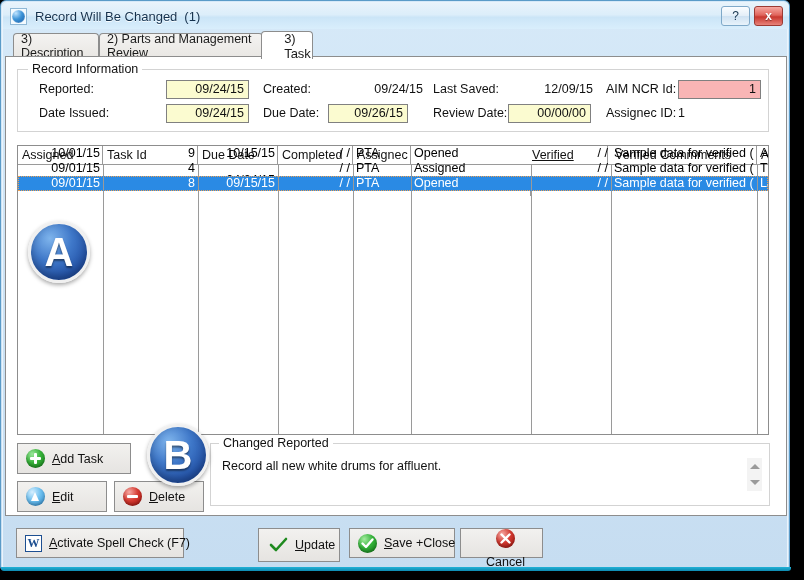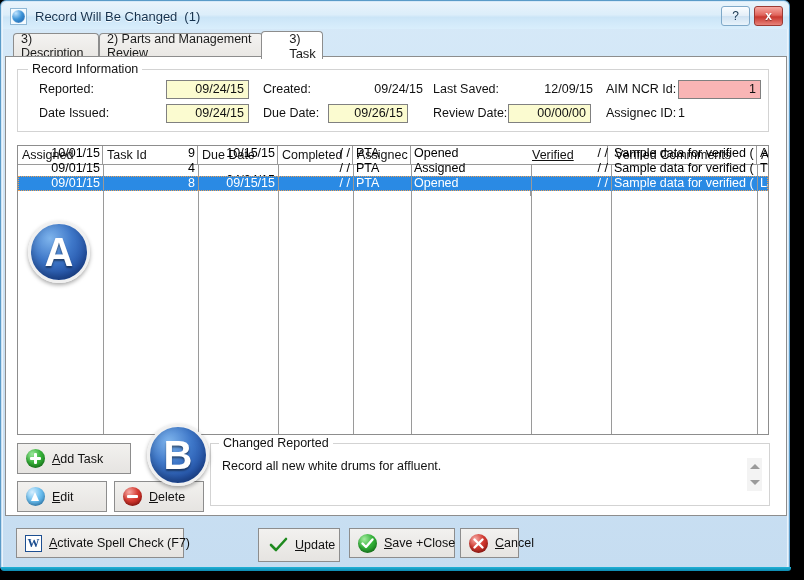--- a/index.html
+++ b/index.html
@@ -313,21 +313,21 @@
     </div>
   </div>
 
   <div id="tabstrip">
     <div class="tab" style="left:8px;width:86px;">
       <span>3) Description</span>
     </div>
     <div class="tab" style="left:94px;width:164px;">
       <span>2) Parts and Management Review</span>
     </div>
-    <div class="tab active" style="left:256px;width:62px;padding-left:28px;">
+    <div class="tab active" style="left:256px;width:52px;padding-left:28px;">
       <span>3) Task</span>
     </div>
   </div>
 
   <div id="client">
 
     <div id="record-info">
       <div id="record-info-legend">Record Information</div>
 
       <div class="ri-label" style="left:21px; top:12px;">Reported:</div>
@@ -457,21 +457,21 @@
 
     <div class="btn" style="left:344px; top:10px; width:106px; height:30px;">
       <span class="ic ic-save">
         <svg width="19" height="19" viewBox="0 0 19 19" style="position:absolute;left:0;top:0;" aria-hidden="true">
           <path d="M4.5 9.5 L8 13 L14.5 5.5" stroke="#ffffff" stroke-width="2.4" fill="none" stroke-linecap="round" stroke-linejoin="round"></path>
         </svg>
       </span>
       <span class="lbl"><u>S</u>ave +Close</span>
     </div>
 
-    <div class="btn" style="left:455px; top:10px; width:59px; height:30px;">
+    <div class="btn" style="left:455px; top:10px; width:83px; height:30px;flex-direction:column;">
       <span class="ic ic-cancel">
         <svg width="19" height="19" viewBox="0 0 19 19" style="position:absolute;left:0;top:0;" aria-hidden="true">
           <path d="M5.5 5.5 L13.5 13.5 M13.5 5.5 L5.5 13.5" stroke="#ffffff" stroke-width="2.4" stroke-linecap="round"></path>
         </svg>
       </span>
       <span class="lbl"><u>C</u>ancel</span>
     </div>
   </div>
 
   <div id="accent-strip"></div>

